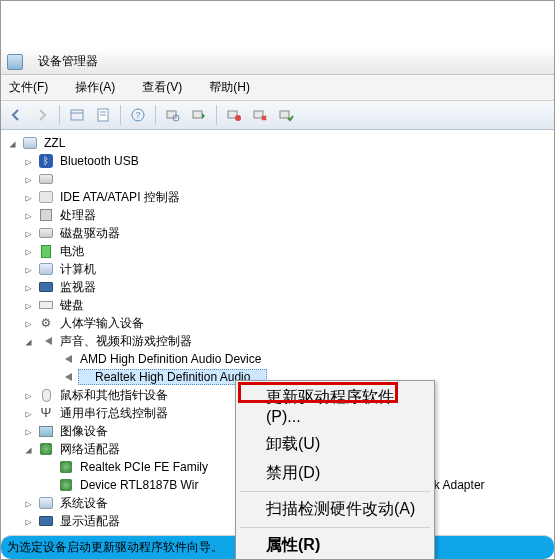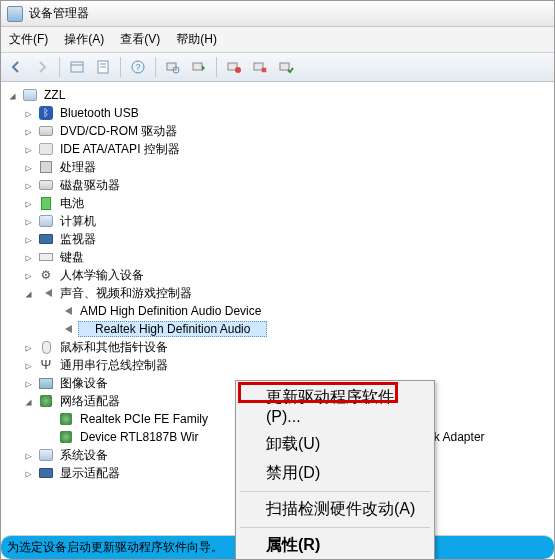--- a/index.html
+++ b/index.html
@@ -15,33 +15,34 @@
     display: flex;
     flex-direction: column;
     position: relative;
   }
   .titlebar {
     background: linear-gradient(#fdfdfd, #e8e8e8);
     border-bottom: 1px solid #c5c5c5;
     padding: 4px 6px;
     display: flex;
     align-items: center;
-    gap: 6px;
+    gap: 15px;
+    margin-top: 48px;
   }
   .titlebar .ticon {
     width: 16px; height: 16px;
     background: linear-gradient(#d0e4f5,#8fb8d8);
     border: 1px solid #6a8fad;
     border-radius: 2px;
   }
   .menubar {
     background: #f4f4f4;
     padding: 2px 4px;
     display: flex;
-    gap: 8px;
+    gap: 19px;
     border-bottom: 1px solid #d0d0d0;
   }
   .menubar span { padding: 2px 4px; cursor: default; }
   .toolbar {
     background: linear-gradient(#f6f9fc, #e2e9f0);
     padding: 3px 4px;
     border-bottom: 1px solid #b8c4cf;
     display: flex;
     gap: 4px;
     align-items: center;
@@ -236,21 +237,20 @@
     <span class="icon">
         <span class="ic-bt">ᛒ</span>
       </span>
     <span class="label">Bluetooth USB</span>
   </div>
   <div class="node indent1">
     <span class="exp">▷</span>
     <span class="icon">
         <span class="ic-disk"></span>
       </span>
-    <span class="label">DVD/CD-ROM 驱动器</span>
   </div>
   <div class="node indent1">
     <span class="exp">▷</span>
     <span class="icon">
         <span class="ic-generic"></span>
       </span>
     <span class="label">IDE ATA/ATAPI 控制器</span>
   </div>
   <div class="node indent1">
     <span class="exp">▷</span>

